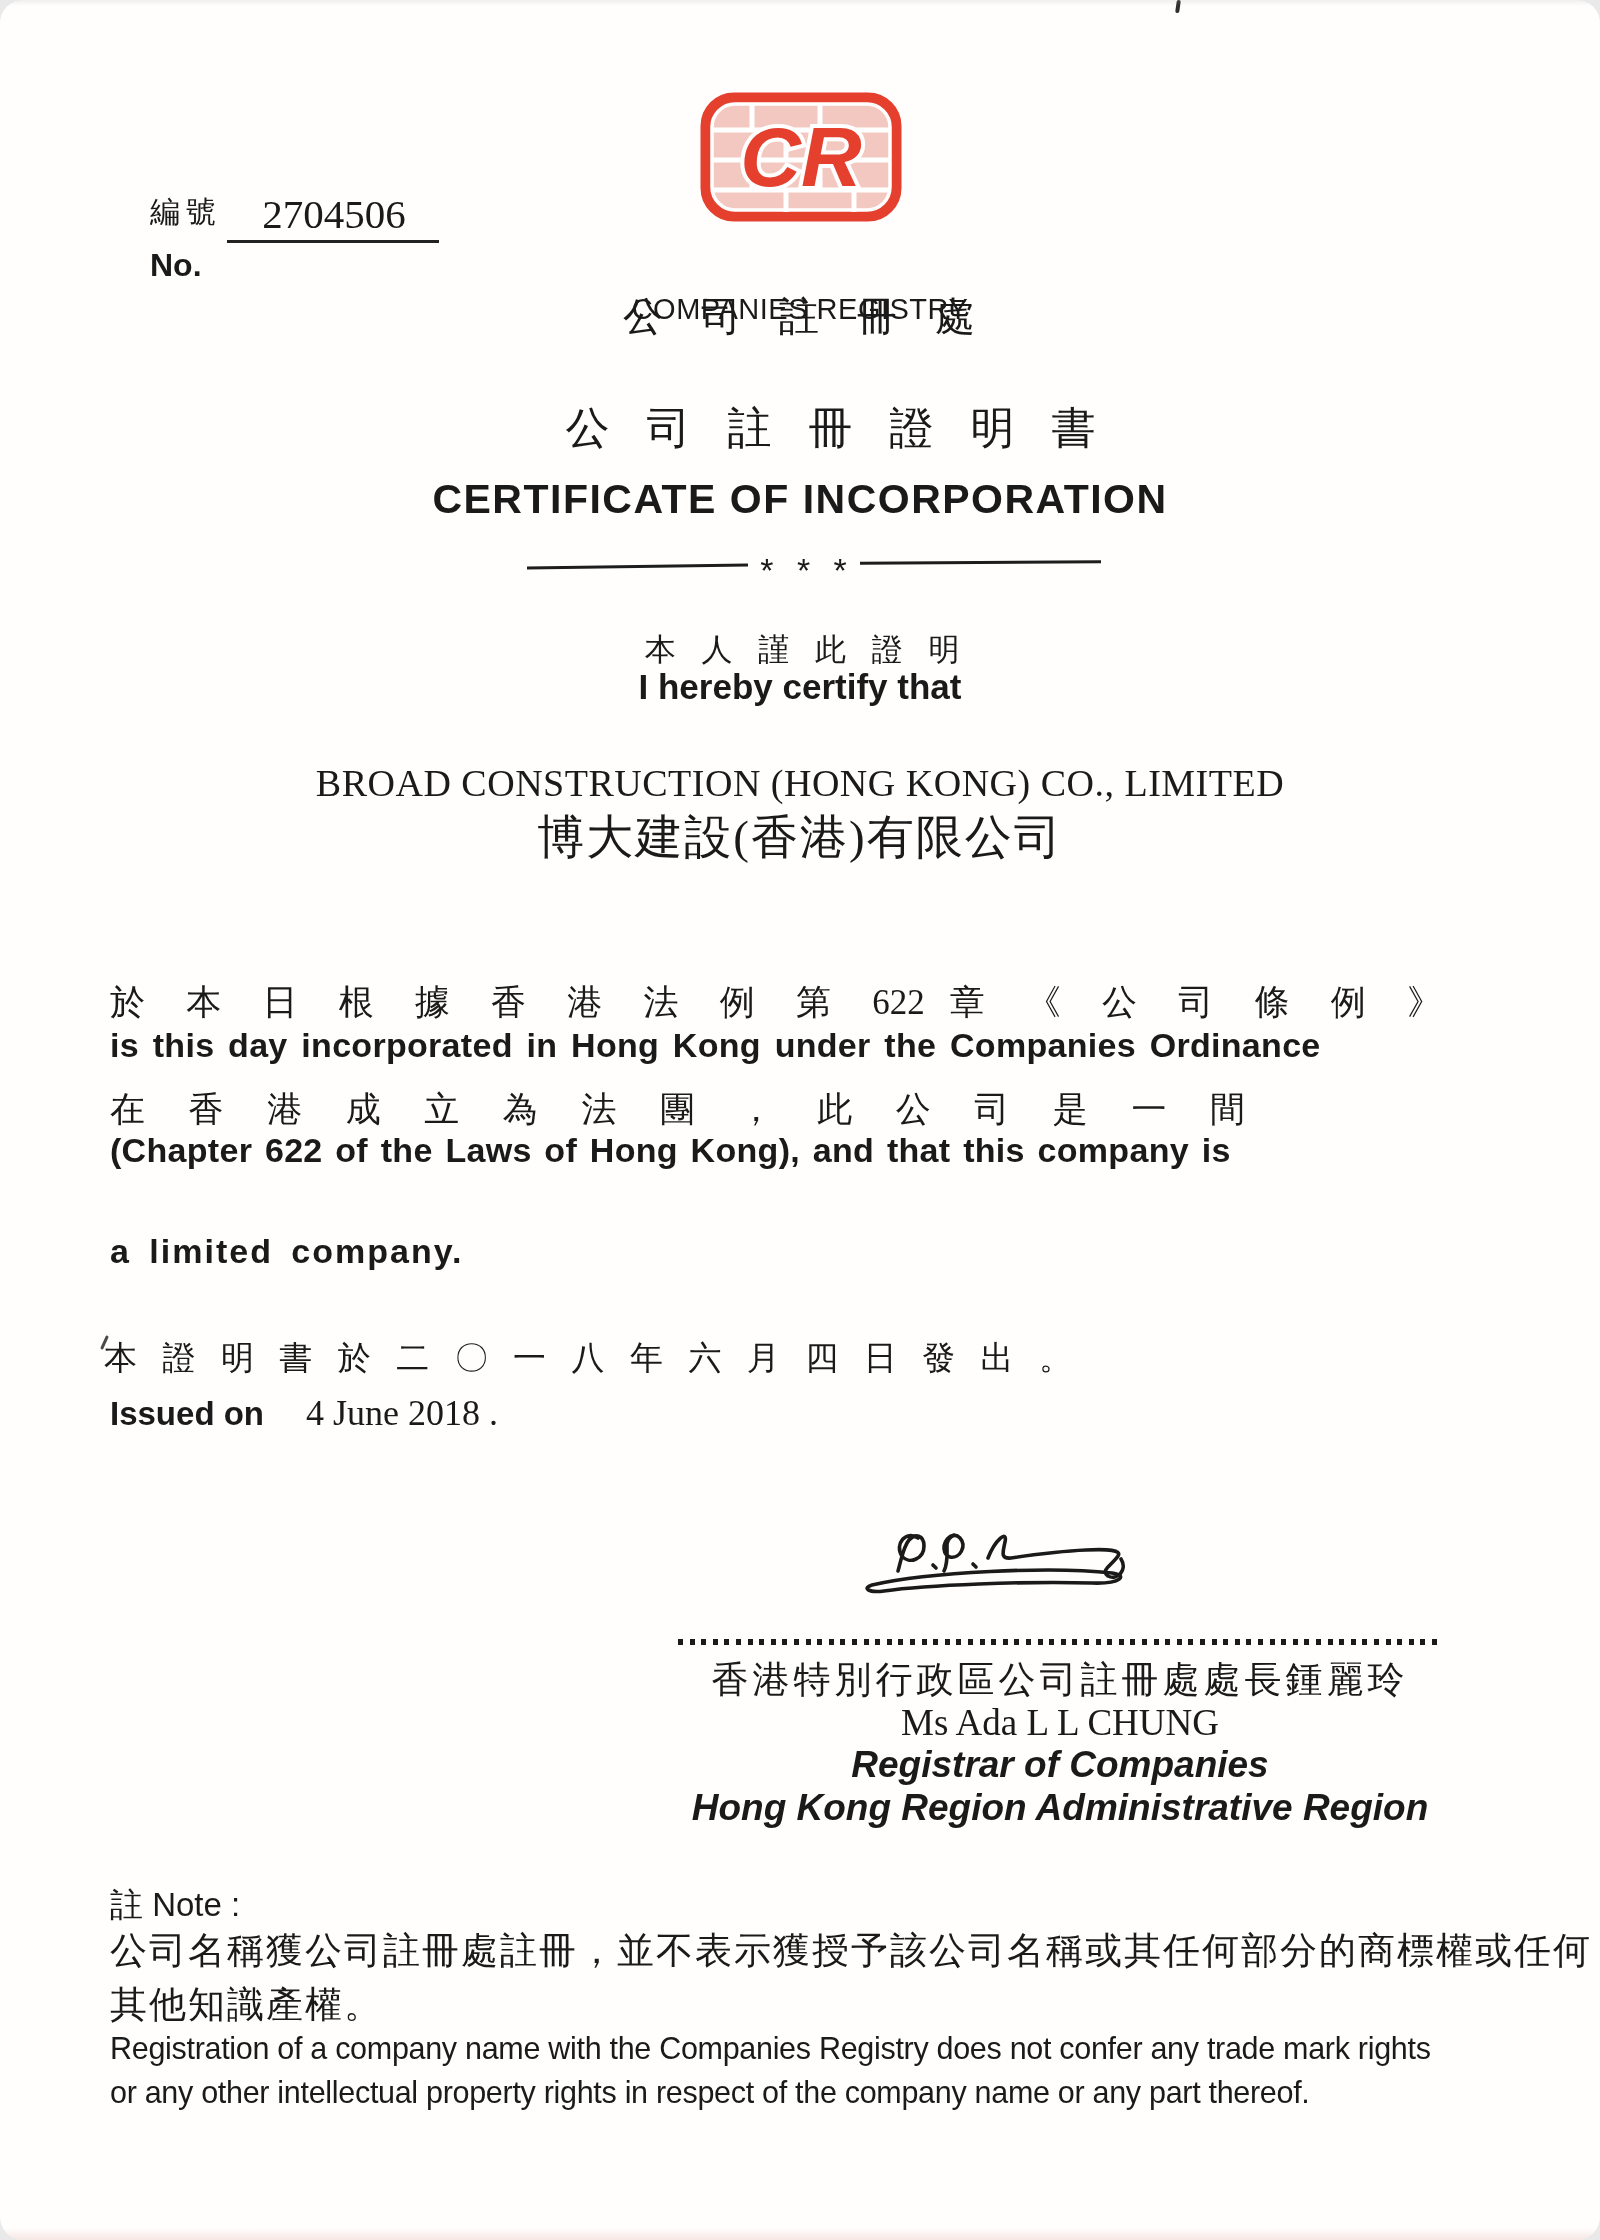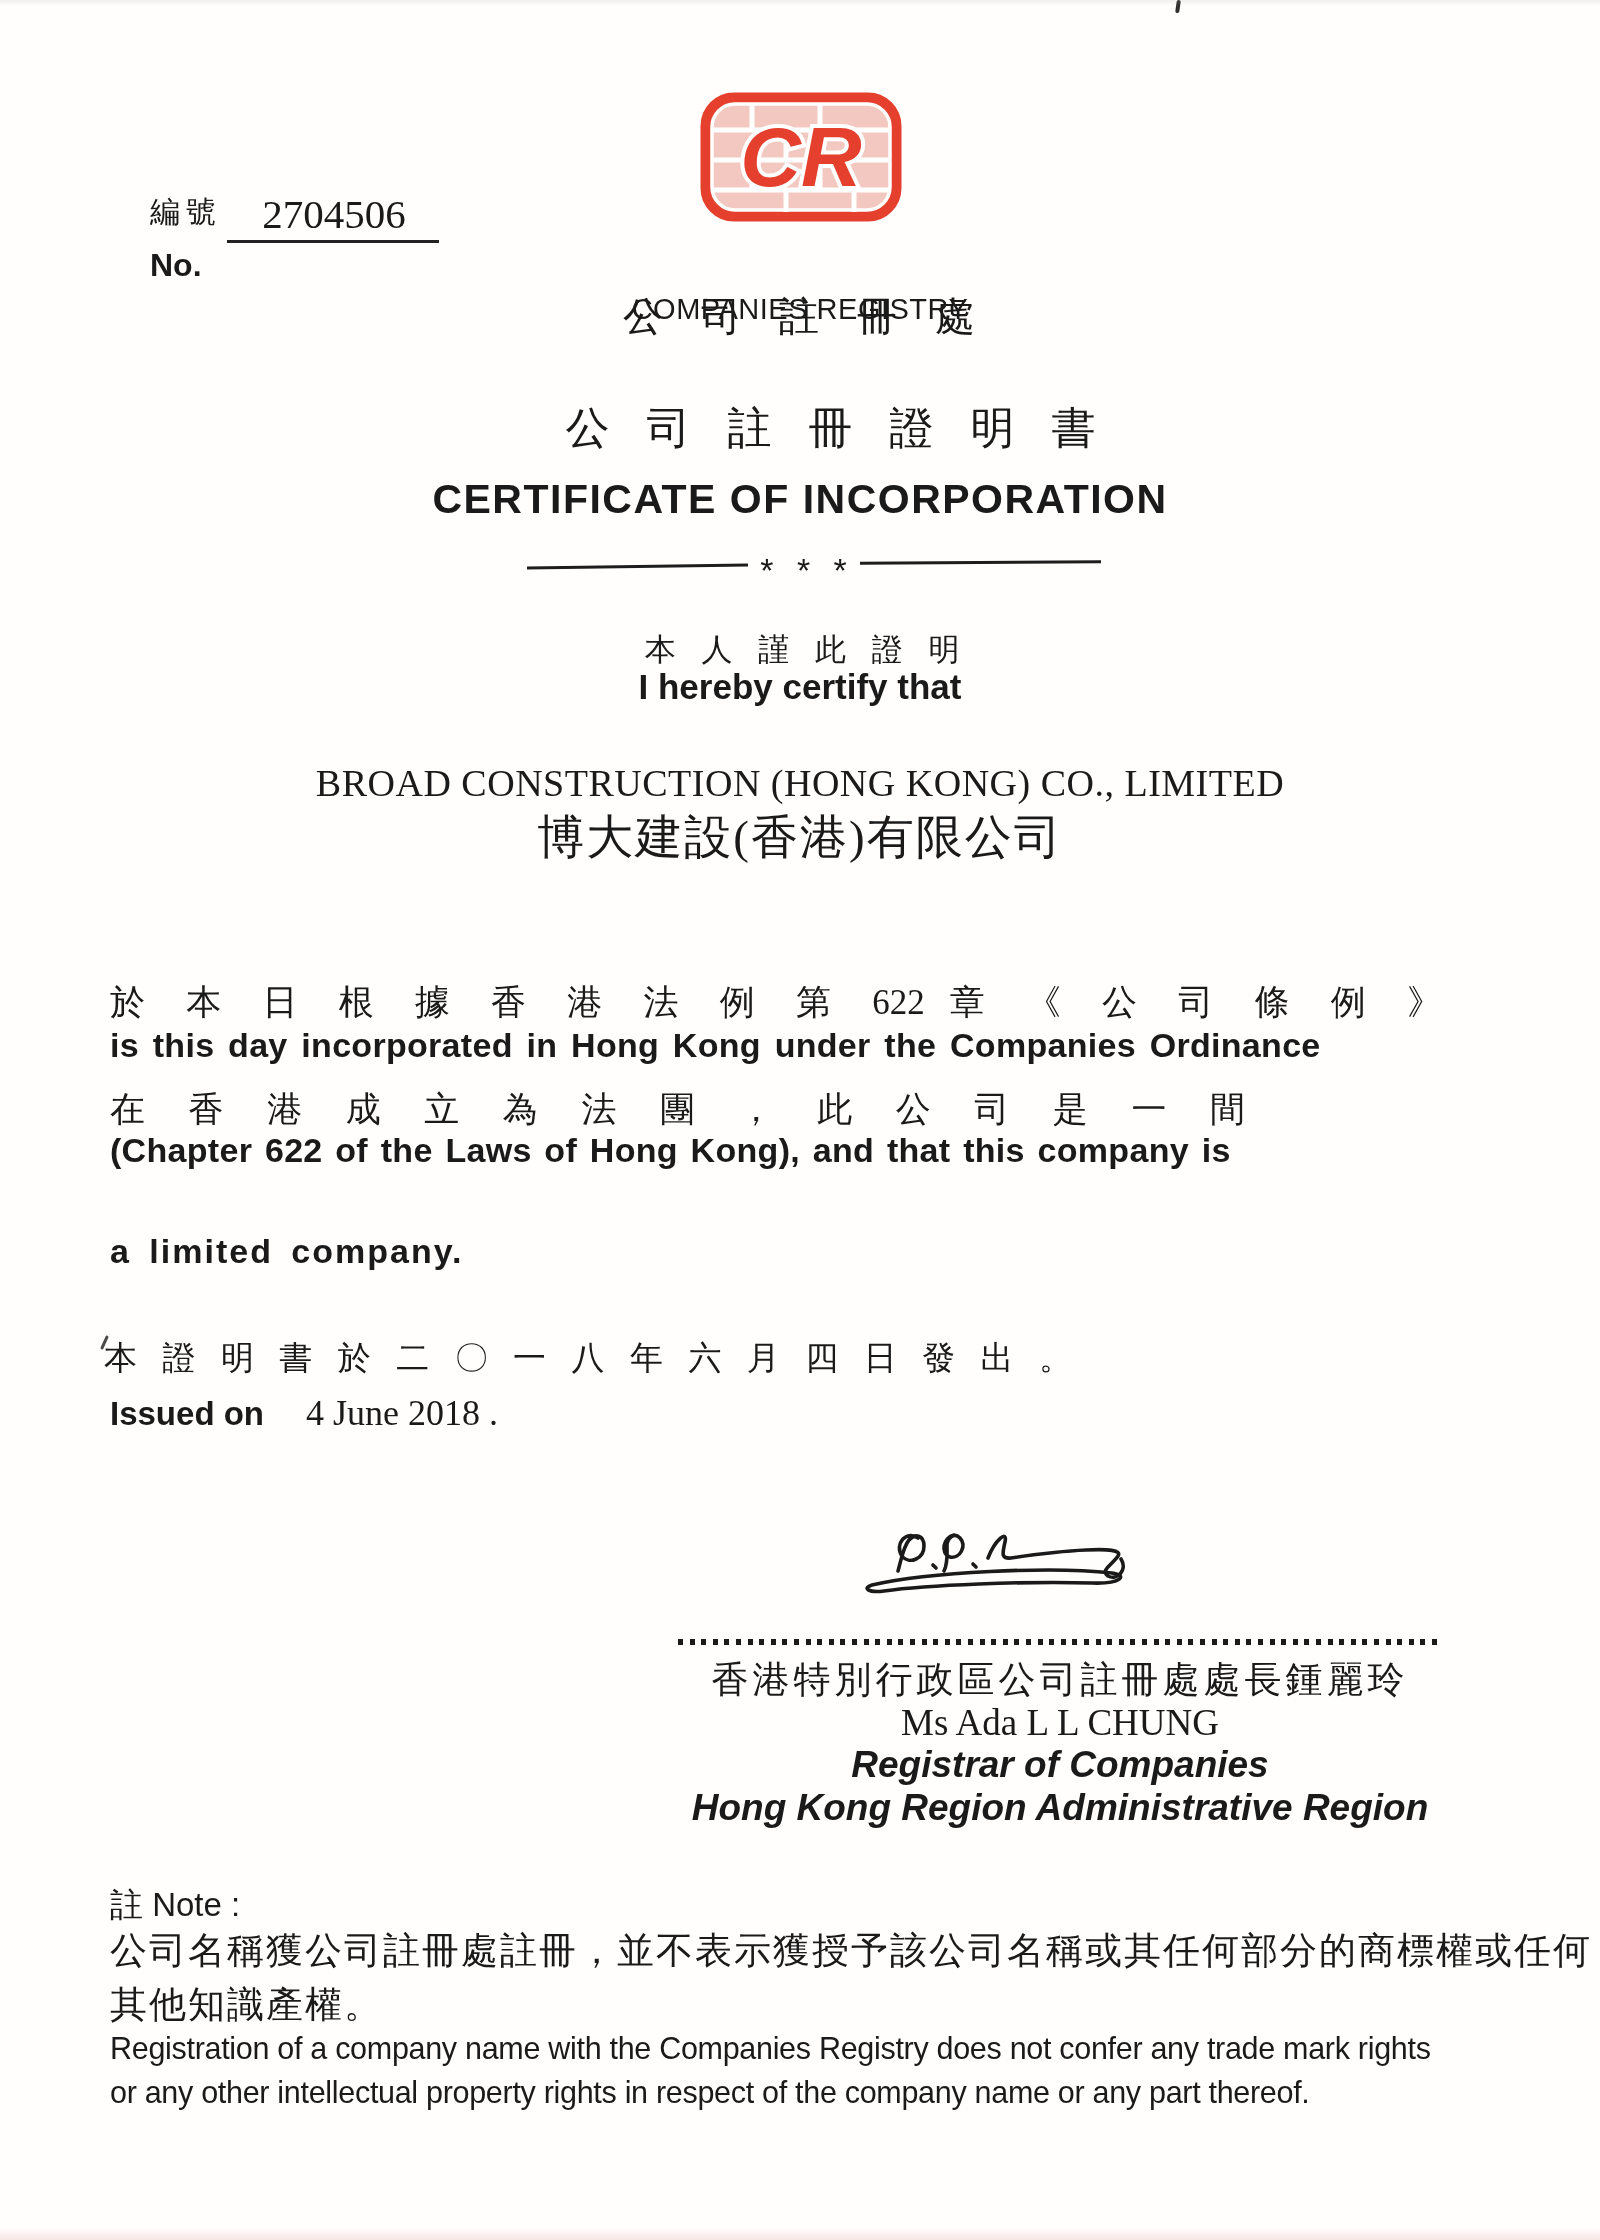--- a/index.html
+++ b/index.html
@@ -5,20 +5,21 @@
   * { margin:0; padding:0; box-sizing:border-box; }
   html,body { background:#e9e9e9; }
   .page {
     position:relative;
     width:1600px; height:2240px;
     margin:0 auto;
     background:#fffefd;
     overflow:hidden;
     color:#1a1a1a;
     font-family:"Liberation Sans", sans-serif;
+    border-radius:23px;
   }
   .abs { position:absolute; }
   .sans  { font-family:"Liberation Sans", sans-serif; }
   .serif { font-family:"Liberation Serif", serif; }
   .cjk   { font-family:"Liberation Serif","DejaVu Serif", serif; }
   .center { left:0; width:1600px; text-align:center; }
   .bold { font-weight:700; }
 
   
   #no-label-cn { left:150px; top:192px; font-size:30px; letter-spacing:6px; }

